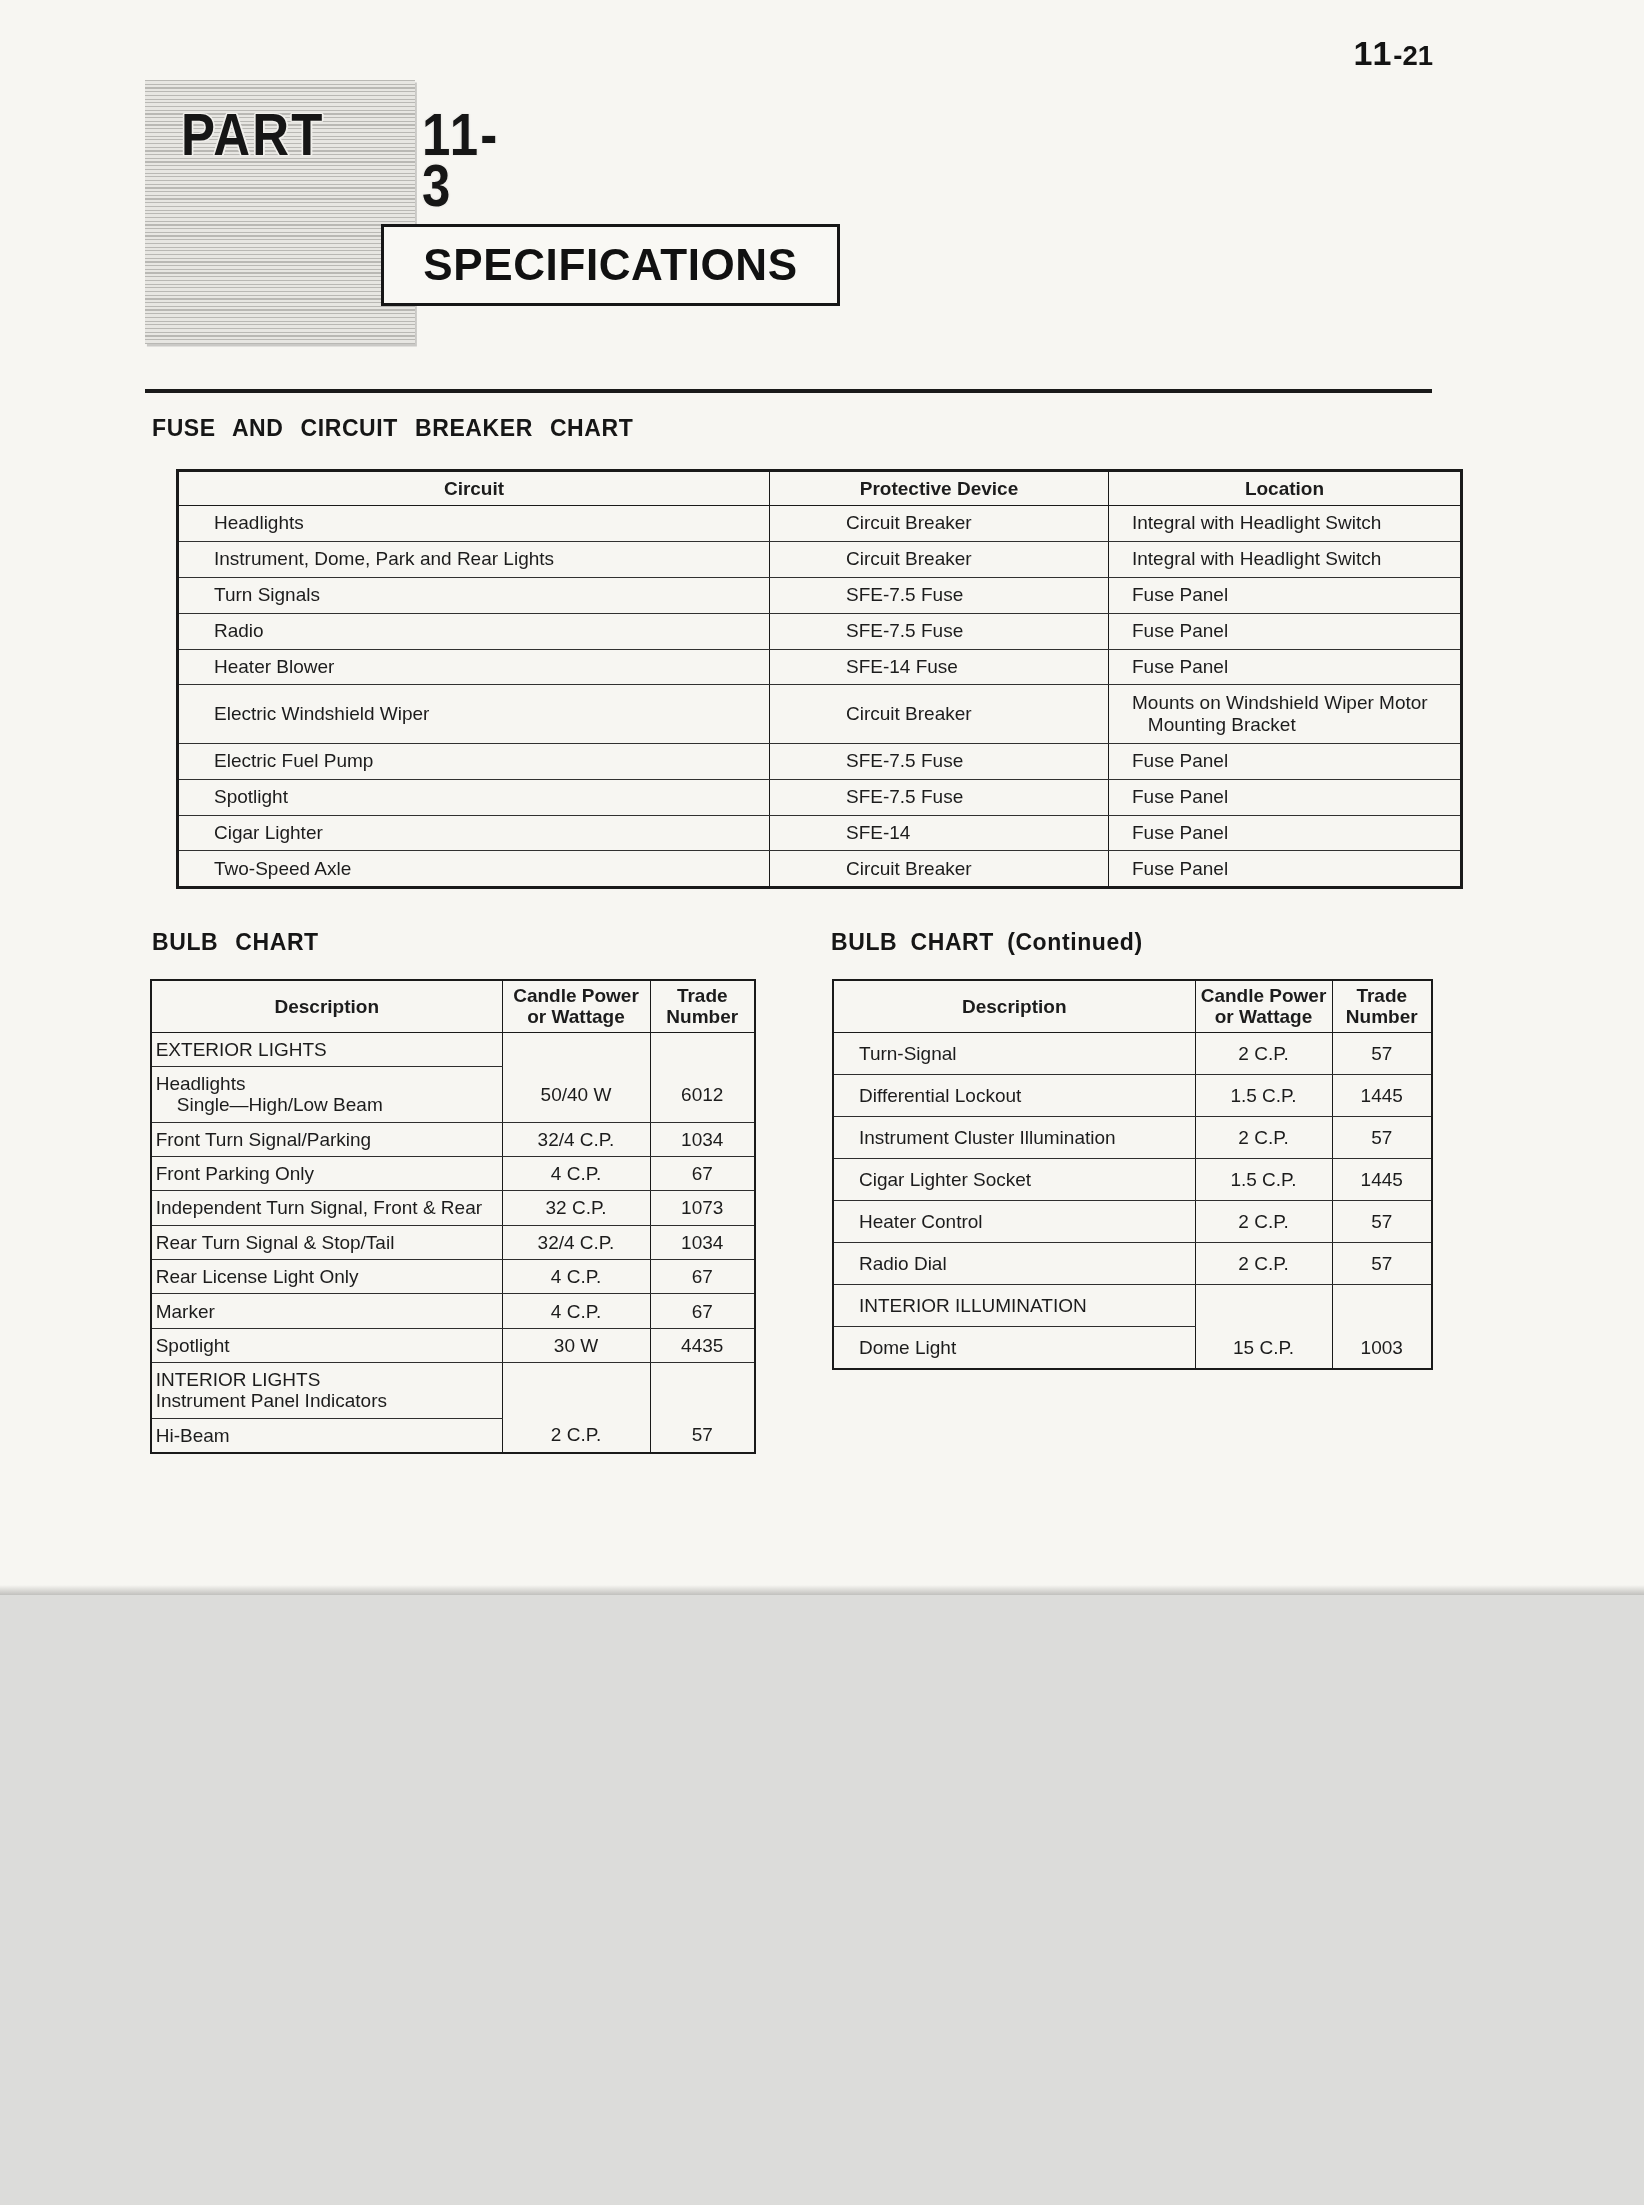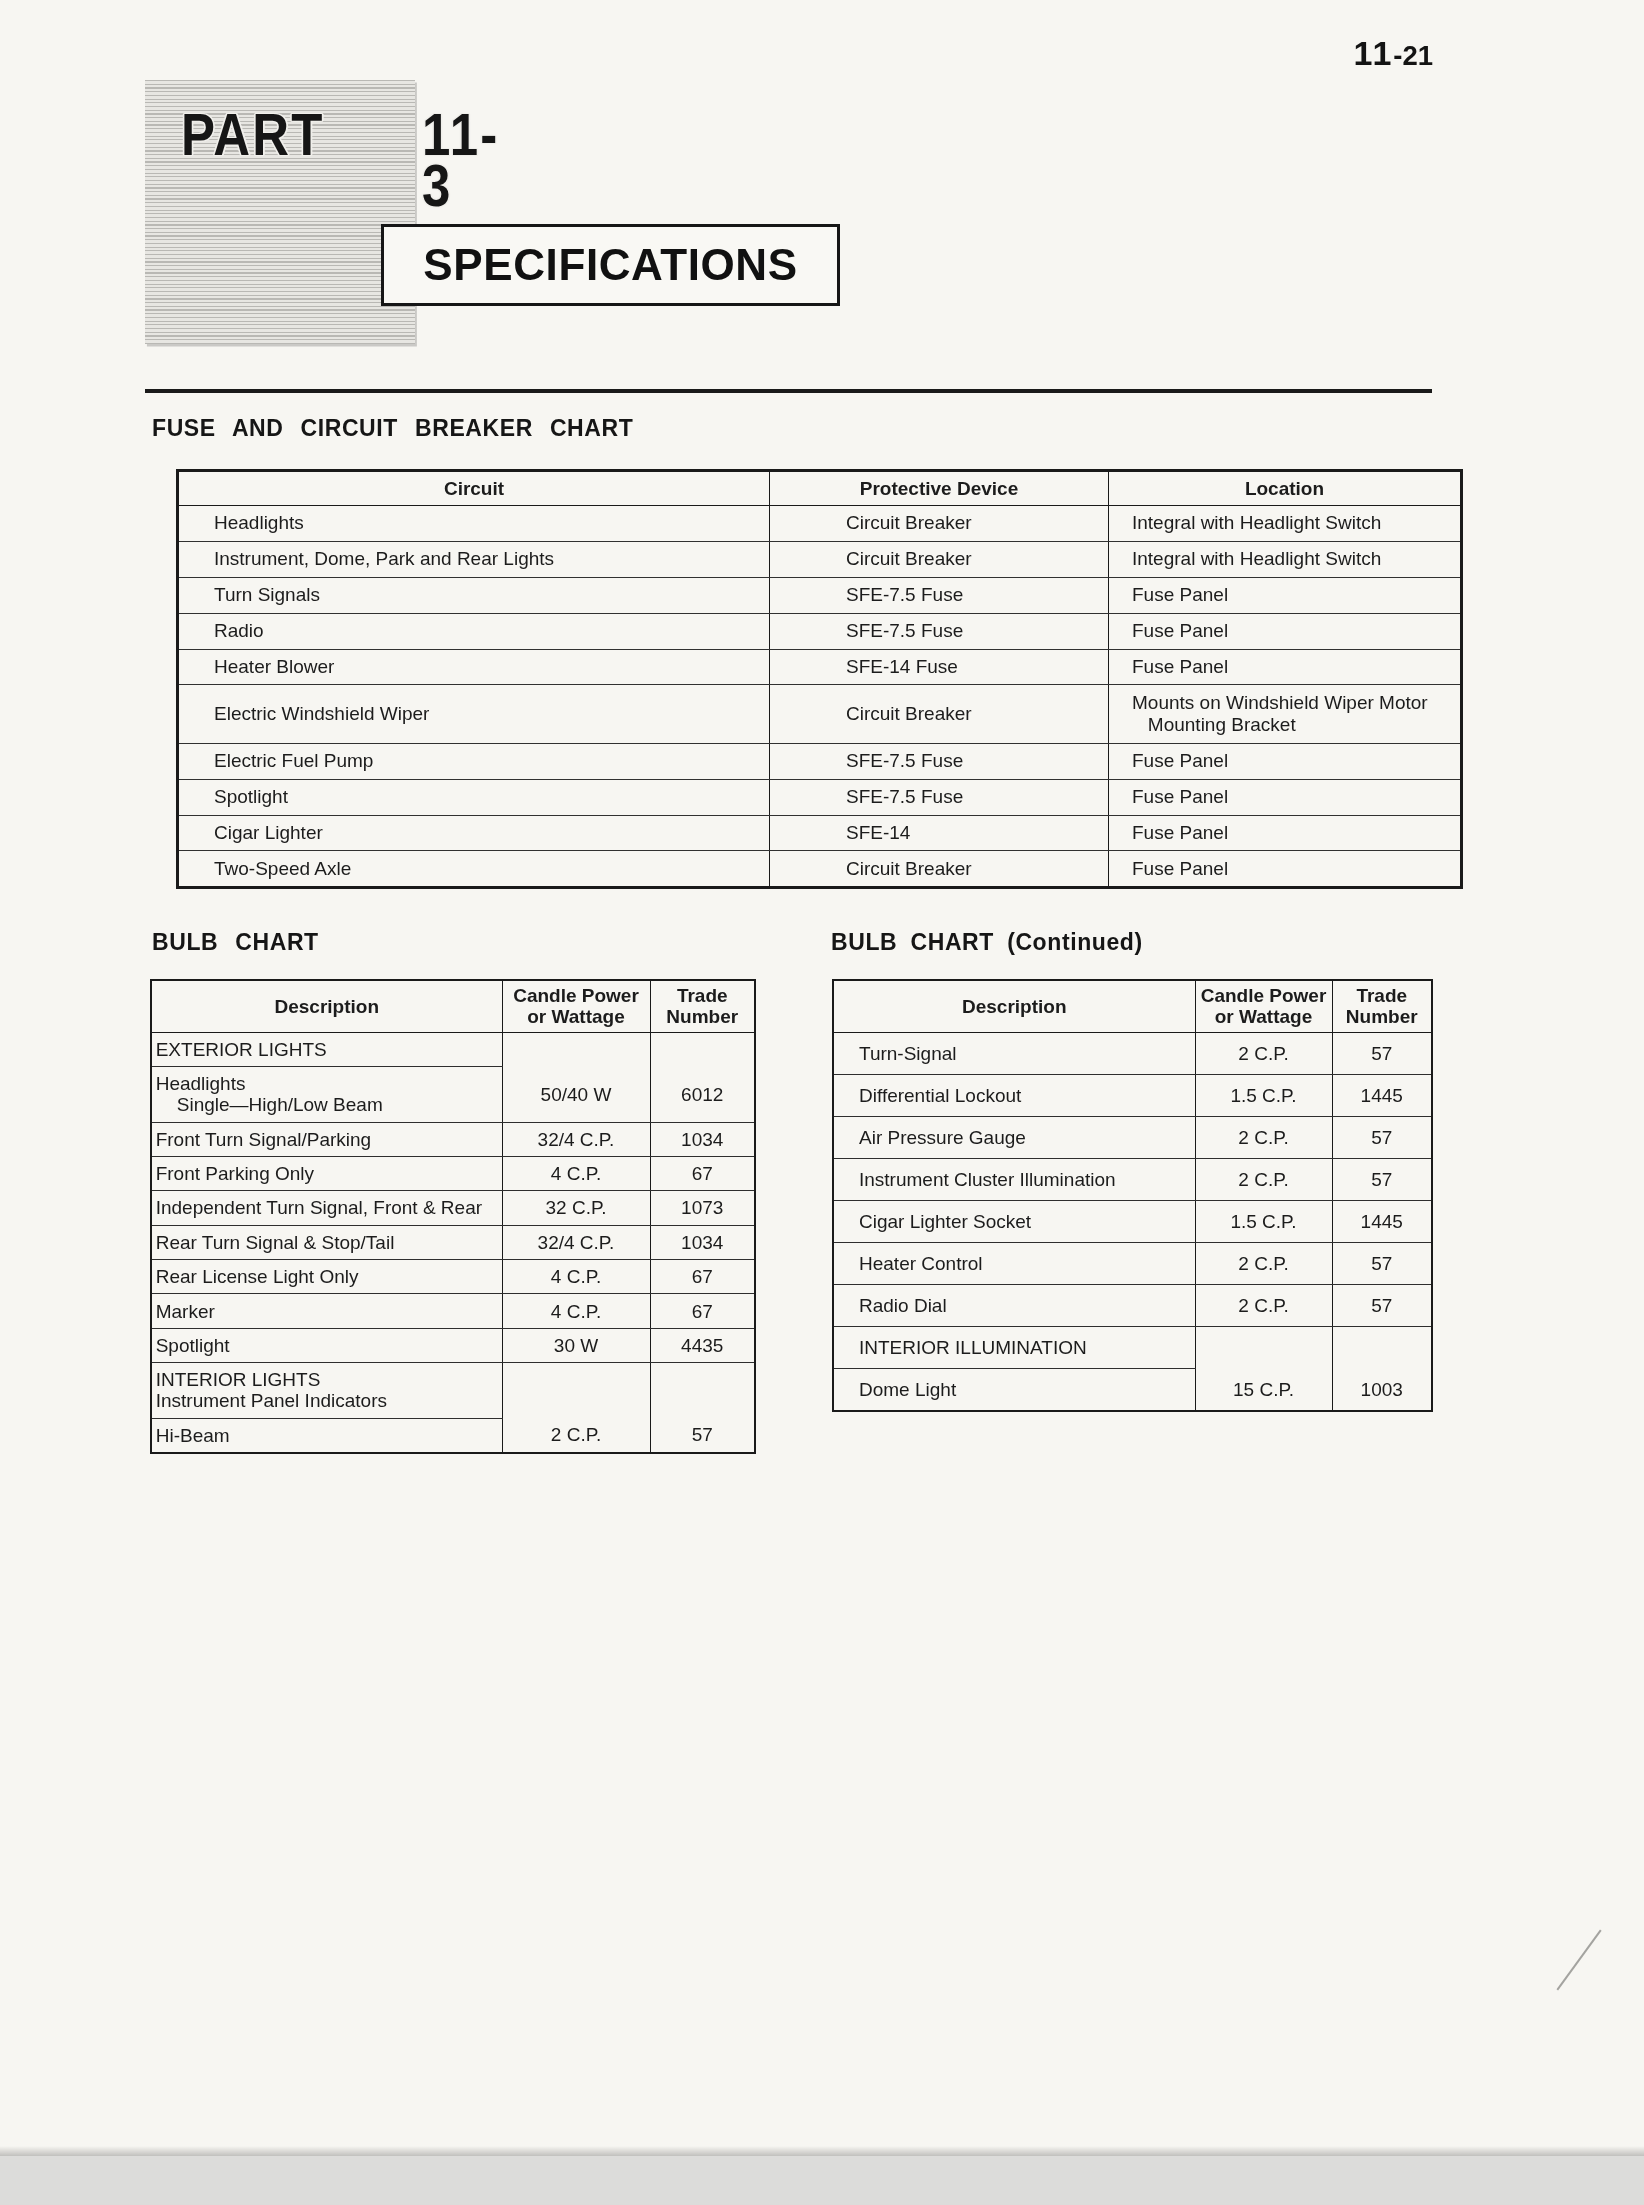--- a/index.html
+++ b/index.html
@@ -1,20 +1,20 @@
 <!DOCTYPE html>
 <html style="font-size:10px"><head>
 <meta charset="utf-8">
 <style>
   * { box-sizing: border-box; }
   body { margin: 0; background: #dcdcda; }
   .page {
     position: relative;
     width: 1645px;
-    height: 2156px;
+    height: 1595px;
     background: #f7f6f2;
     overflow: hidden;
     font-family: "Liberation Sans", "DejaVu Sans", sans-serif;
     color: #1d1d1d;
   }
 
   
   .page-number { position: absolute; top: 34px; right: 212px; font-weight: bold; color: #141414; }
   .page-number .chapter { font-size: 34px; letter-spacing: 1.9px; }
   .page-number .sub { font-size: 27.5px; }
@@ -290,25 +290,20 @@
           <td>Turn-Signal</td>
           <td>2 C.P.</td>
           <td>57</td>
         </tr>
         <tr>
           <td>Differential Lockout</td>
           <td>1.5 C.P.</td>
           <td>1445</td>
         </tr>
         <tr>
-          <td>Air Pressure Gauge</td>
-          <td>2 C.P.</td>
-          <td>57</td>
-        </tr>
-        <tr>
           <td>Instrument Cluster Illumination</td>
           <td>2 C.P.</td>
           <td>57</td>
         </tr>
         <tr>
           <td>Cigar Lighter Socket</td>
           <td>1.5 C.P.</td>
           <td>1445</td>
         </tr>
         <tr>

